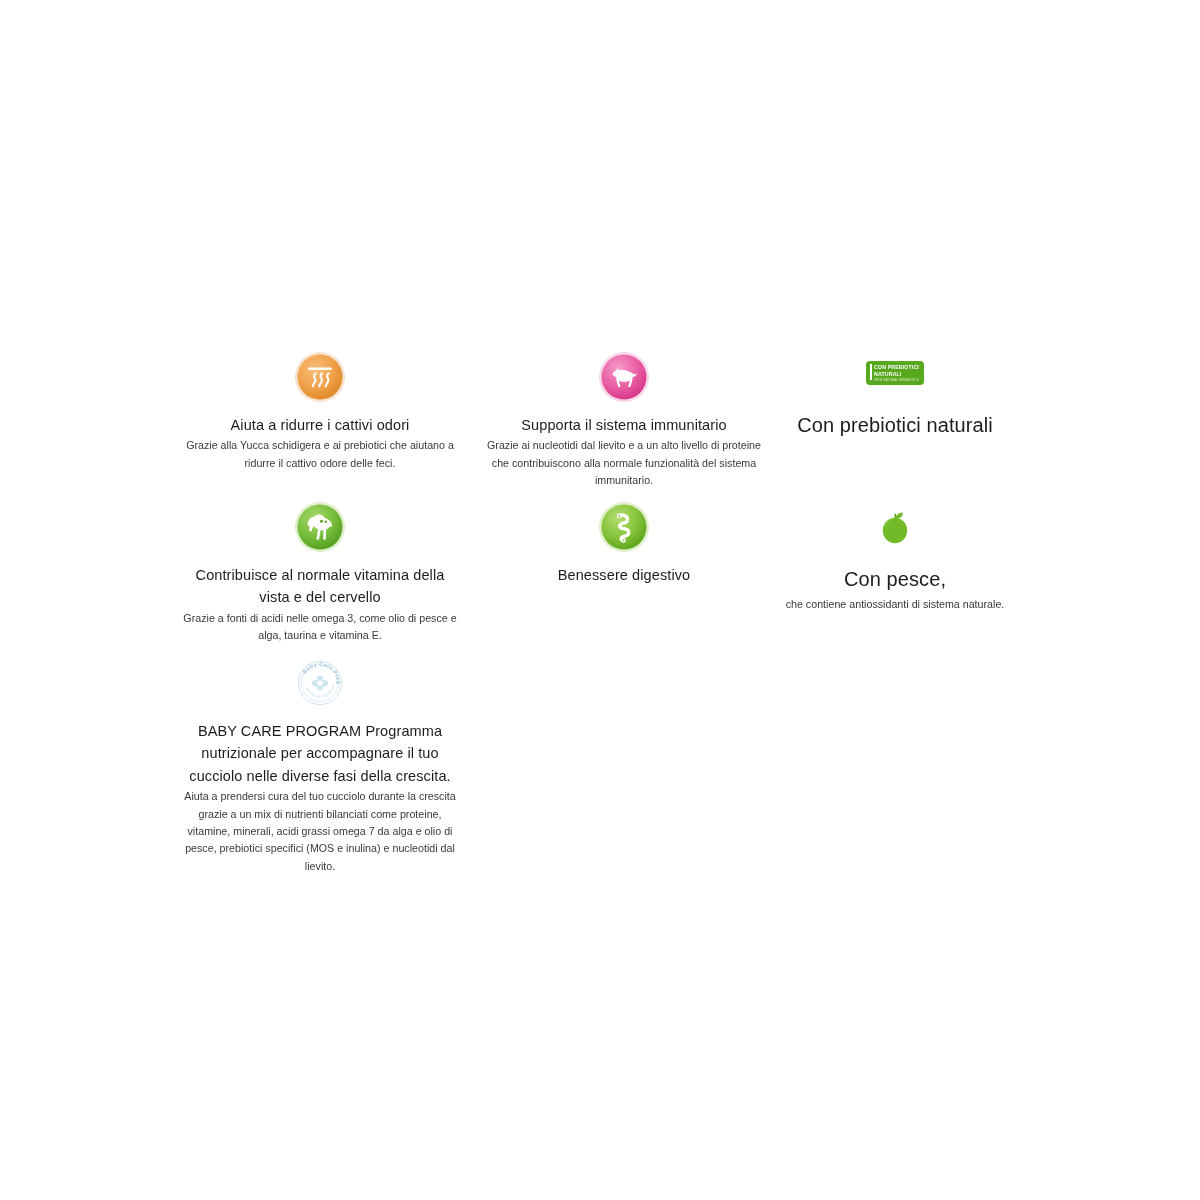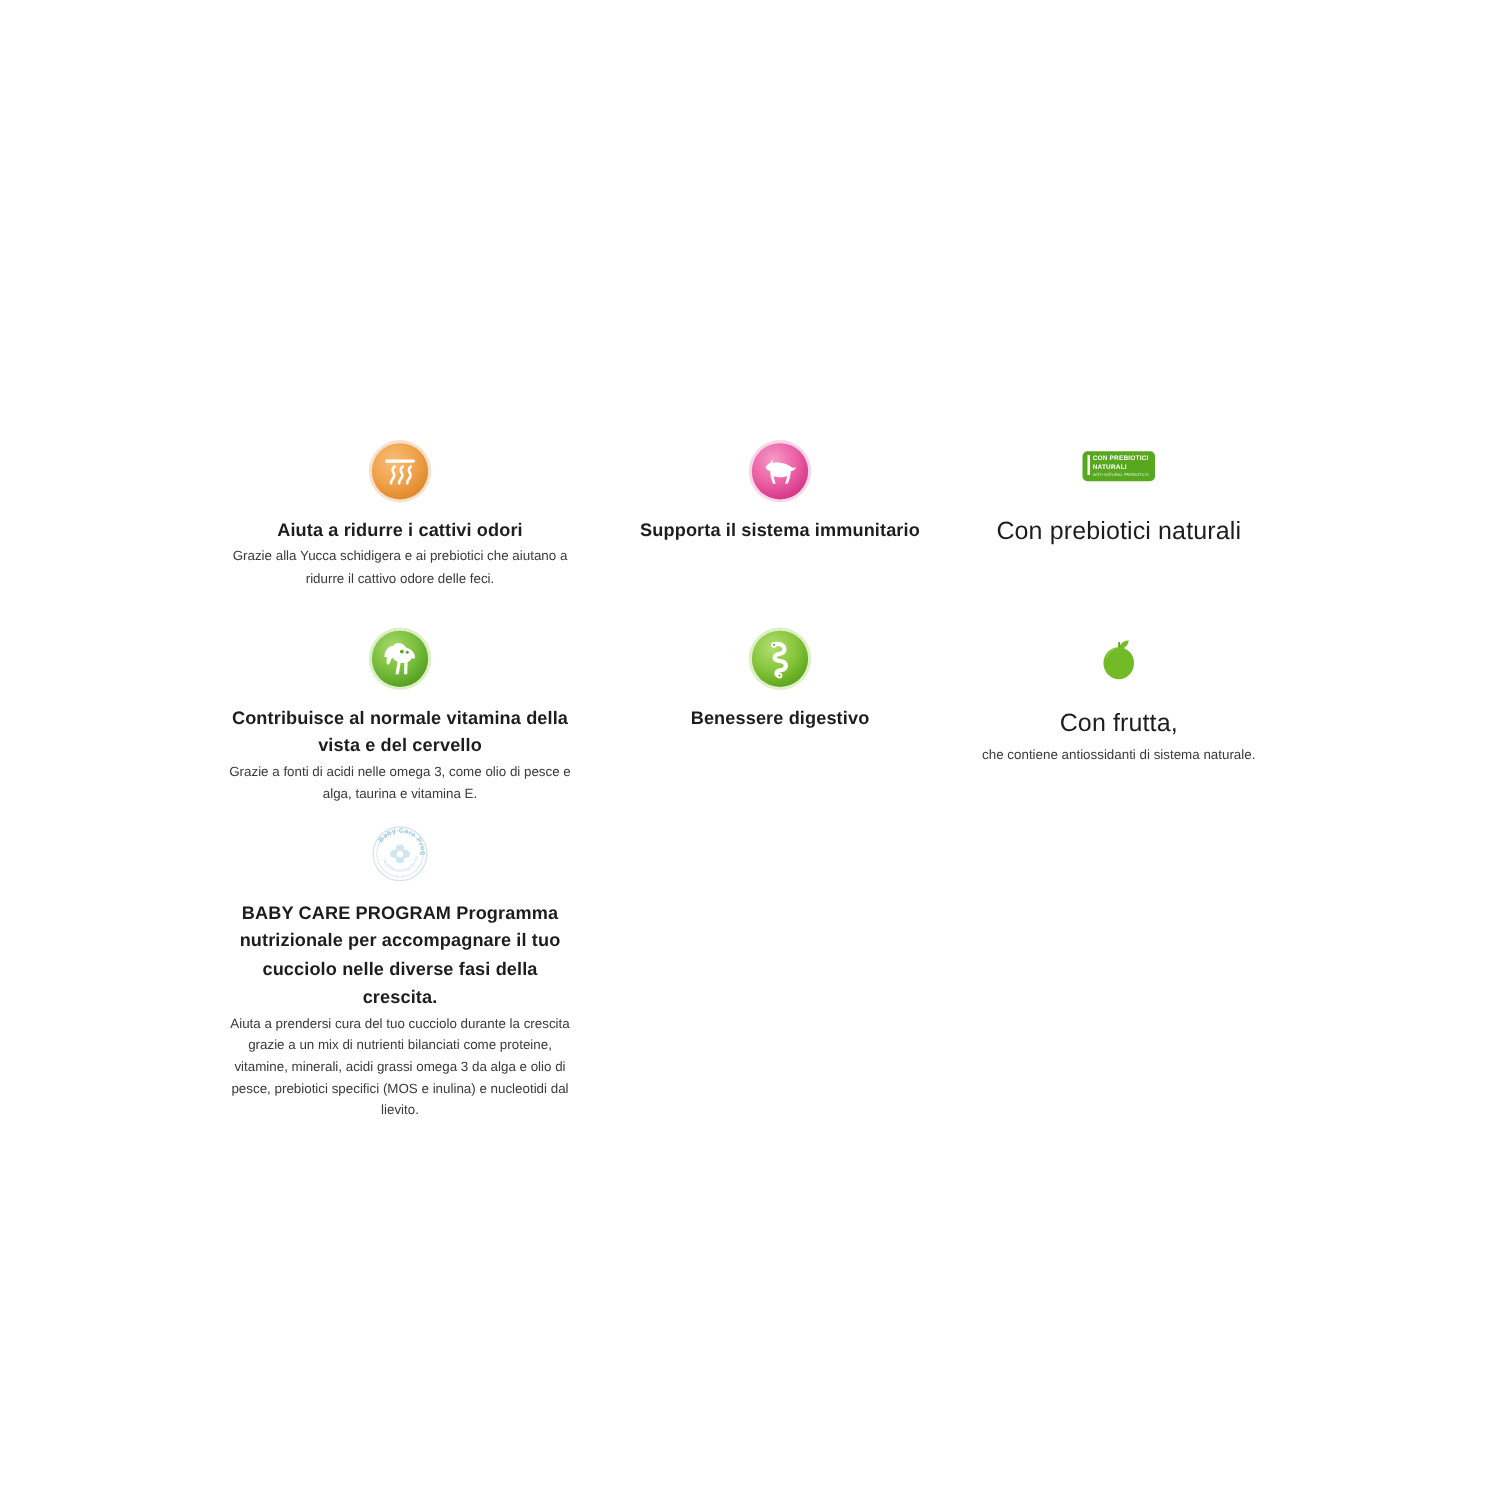--- a/index.html
+++ b/index.html
@@ -26,21 +26,21 @@
   }
   .icon-wrap {
     display: flex;
     align-items: center;
     justify-content: center;
     margin: 0 auto;
     height: 58px;
   }
   .benefit-title {
     font-size: 14.5px;
-    font-weight: bold;
+    font-weight: normal;
     color: #1d1d1d;
     line-height: 1.55;
     letter-spacing: 0.1px;
     margin: 8px 0 1px 0;
   }
   .benefit-title.light {
     font-weight: normal;
     font-size: 20px;
   }
   .benefit-desc {
@@ -155,20 +155,21 @@
               <stop offset="100%" stop-color="#d22d83"></stop>
             </radialGradient>
           </defs>
           <circle cx="26" cy="26" r="25" fill="#f7d7e8"></circle>
           <circle cx="26" cy="26" r="22.5" fill="url(#gPink)"></circle>
           <path d="M14.5 22.5c1.1-1.4 2.3-2.6 3.6-3.3.7-.4 1.3-1.6 1.9-2.4.3.9.3 1.8.2 2.5 1.4-.4 3-.5 4.6-.4 3.4.2 6.3 1.3 8.6 2.6 1.5.9 2.6 1.7 3.6 1.7.8 0 1.3-.3 1.7-.6-.1 1-.6 2-1.6 2.6-.8.5-1.7.6-2.4.5l-.4 3.2c-.2 1.5-.6 3.1-1.2 4.6l-.9 2.4h-2.1l1-3.3c.3-1 .4-2 .4-2.9-1.4.7-3.2 1.1-5.3 1.1-1.9 0-3.7-.3-5.2-.9.1 1.1.3 2.2.7 3.2l.8 2.8h-2.1l-1-2.8c-.6-1.7-1-3.6-1.1-5.4l-.1-1.7c-1.3-.3-2.4-1.1-3.2-2.2l-.5-.8z" fill="#ffffff"></path>
         </svg>
       </span>
     </div>
     <div class="benefit-title">Supporta il sistema immunitario</div>
+    <div class="benefit-desc">Grazie ai nucleotidi dal lievito e a un alto livello di proteine che contribuiscono alla normale funzionalità del sistema immunitario.</div>
   </div>
 
   <div class="benefit-item col3 item-prebiotics">
     <div class="icon-wrap">
       <span class="prebiotic-badge">
         <span class="bar"></span><span class="txts">
           <span class="l1">CON PREBIOTICI</span>
           <span class="l2">NATURALI</span>
           <span class="l3">WITH NATURAL PREBIOTICS</span>
         </span>
@@ -229,21 +230,21 @@
     <div class="icon-wrap">
       <span class="circle-icon">
         <svg width="52" height="52" viewBox="0 0 52 52">
           <path d="M26.6 15.4c1.8-2.6 5-4.1 7.4-4-.2 2.6-1.8 5.1-4.2 6.1-1 .4-2 .6-3 .5z" fill="#74bc2a"></path>
           <path d="M26.3 13.2c-.2 1.6-.2 3.3.2 4.8" fill="none" stroke="#5a9c1c" stroke-width="1.4" stroke-linecap="round"></path>
           <ellipse cx="26" cy="29.5" rx="12.2" ry="12.8" fill="#72ba28"></ellipse>
           <path d="M16.8 21.6c2.2-2.5 5.5-4 8.7-3.9-4.6 1.2-8.2 5-9.2 9.6-.3-2 .1-4 .5-5.7z" fill="#8cc94a" opacity="0.75"></path>
         </svg>
       </span>
     </div>
-    <div class="benefit-title light">Con frutta,</div>
+    <div class="benefit-title light">Con pesce,</div>
     <div class="benefit-desc">che contiene antiossidanti di sistema naturale.</div>
   </div>
 
   <div class="benefit-item col1 row3">
     <div class="icon-wrap">
       <span class="circle-icon">
         <svg width="52" height="52" viewBox="0 0 52 52">
           <defs>
             <path id="arcTop" d="M9,26 a17,17 0 0,1 34,0"></path>
             <path id="arcBot" d="M11.5,26 a14.5,14.5 0 0,0 29,0"></path>
@@ -255,16 +256,16 @@
           </text>
           <text font-family="'Liberation Sans', sans-serif" font-size="3.3" fill="#b4d5e6" letter-spacing="0.2">
             <textPath href="#arcBot" startOffset="12%">Nutritional Program for Puppies</textPath>
           </text>
           <path d="M26 18.6c1.9 0 3.4 1.4 3.4 3.1v1.2h1.3c1.9 0 3.4 1.4 3.4 3.2 0 1.7-1.5 3.1-3.4 3.1h-1.3v1.3c0 1.7-1.5 3.1-3.4 3.1s-3.4-1.4-3.4-3.1v-1.3h-1.3c-1.9 0-3.4-1.4-3.4-3.1 0-1.8 1.5-3.2 3.4-3.2h1.3v-1.2c0-1.7 1.5-3.1 3.4-3.1z" fill="#cfe6f1"></path>
           <circle cx="26" cy="26.1" r="2.6" fill="#ffffff"></circle>
         </svg>
       </span>
     </div>
     <div class="benefit-title">BABY CARE PROGRAM Programma nutrizionale per accompagnare il tuo cucciolo nelle diverse fasi della crescita.</div>
-    <div class="benefit-desc">Aiuta a prendersi cura del tuo cucciolo durante la crescita grazie a un mix di nutrienti bilanciati come proteine, vitamine, minerali, acidi grassi omega 3 da alga e olio di pesce, prebiotici specifici (MOS e inulina) e nucleotidi dal lievito.</div>
+    <div class="benefit-desc">Aiuta a prendersi cura del tuo cucciolo durante la crescita grazie a un mix di nutrienti bilanciati come proteine, vitamine, minerali, acidi grassi omega 7 da alga e olio di pesce, prebiotici specifici (MOS e inulina) e nucleotidi dal lievito.</div>
   </div>
 
 </div>
 
 </body></html>

